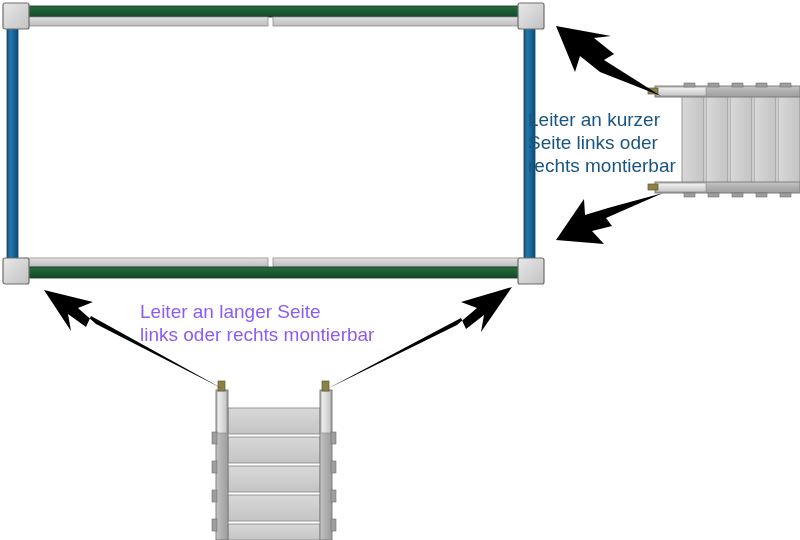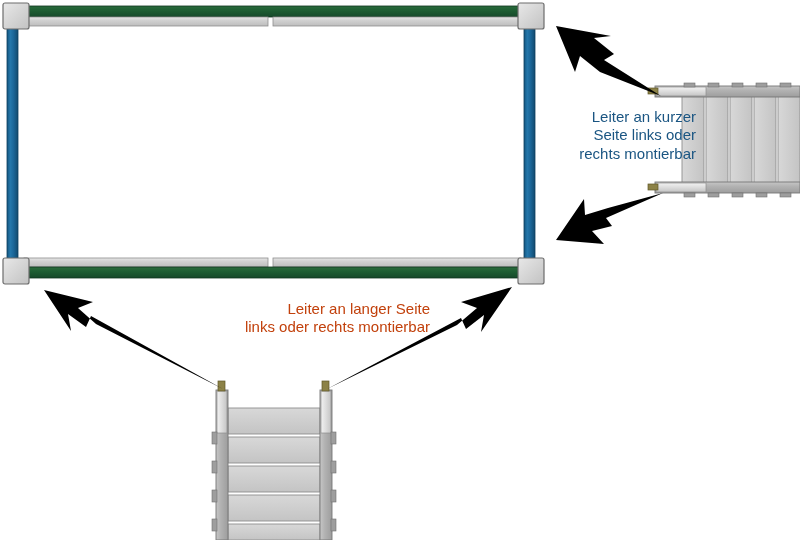--- a/index.html
+++ b/index.html
@@ -1,22 +1,22 @@
 <!DOCTYPE html>
 <html><head>
 <meta charset="utf-8">
 <style>
   html,body{margin:0;padding:0;background:#ffffff;}
   body{width:800px;height:540px;overflow:hidden;
        font-family:"Liberation Sans","DejaVu Sans",sans-serif;}
   #stage{position:relative;width:800px;height:540px;background:#ffffff;}
   #svgroot{position:absolute;left:0;top:0;width:800px;height:540px;}
-  .lbl{position:absolute;text-align:right;line-height:1.22;font-size:15px;white-space:pre;}
+  .lbl{position:absolute;text-align:left;line-height:1.22;font-size:19px;white-space:pre;}
   #label-short{left:528px;top:108px;width:168px;color:#1a5582;}
-  #label-long{left:150px;top:300px;width:280px;color:#c2410c;}
+  #label-long{left:140px;top:300px;width:280px;color:#8b5cf6;}
 </style>
 </head>
 <body>
 
 <div id="stage">
 
   <svg id="svgroot" viewBox="0 0 800 540">
 
     <defs>
       <linearGradient id="gradGreen" x1="0" y1="0" x2="0" y2="1">

